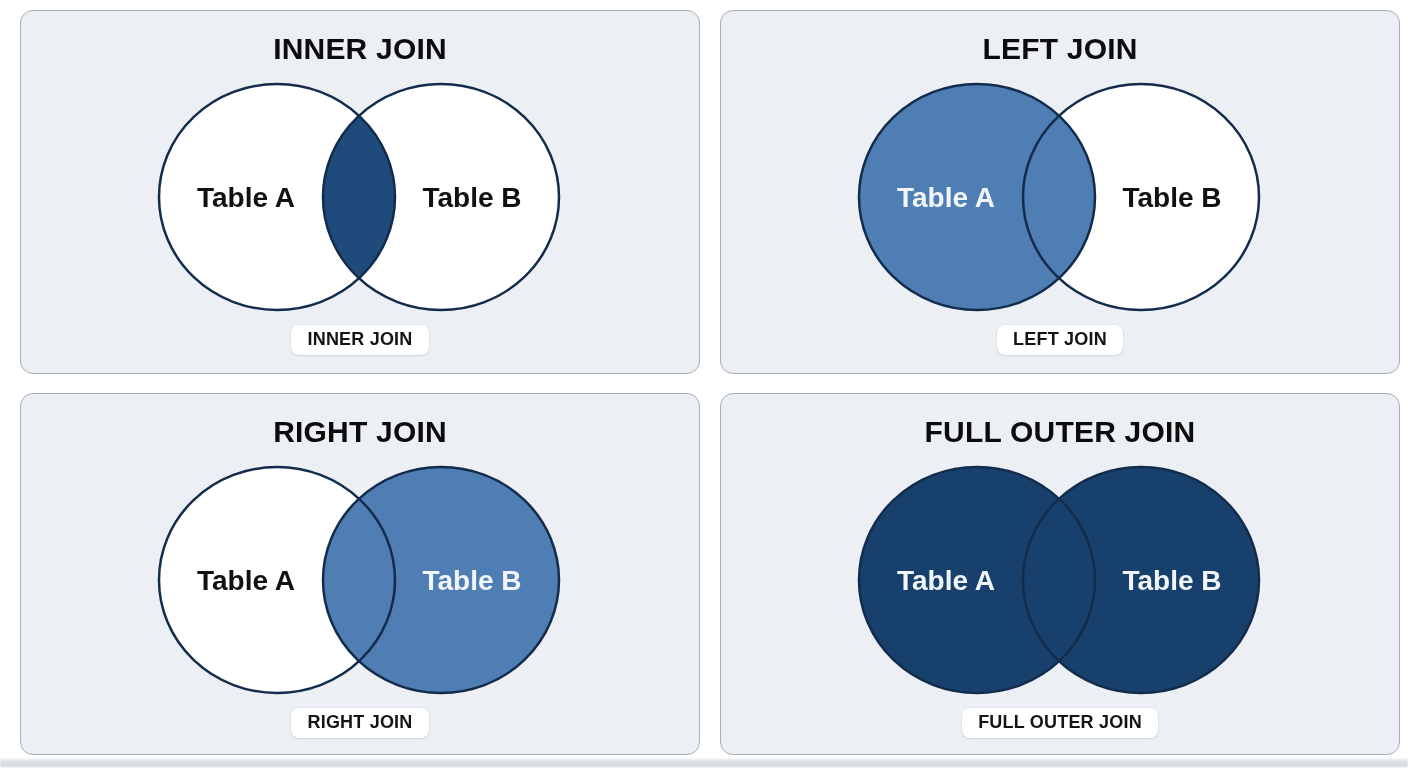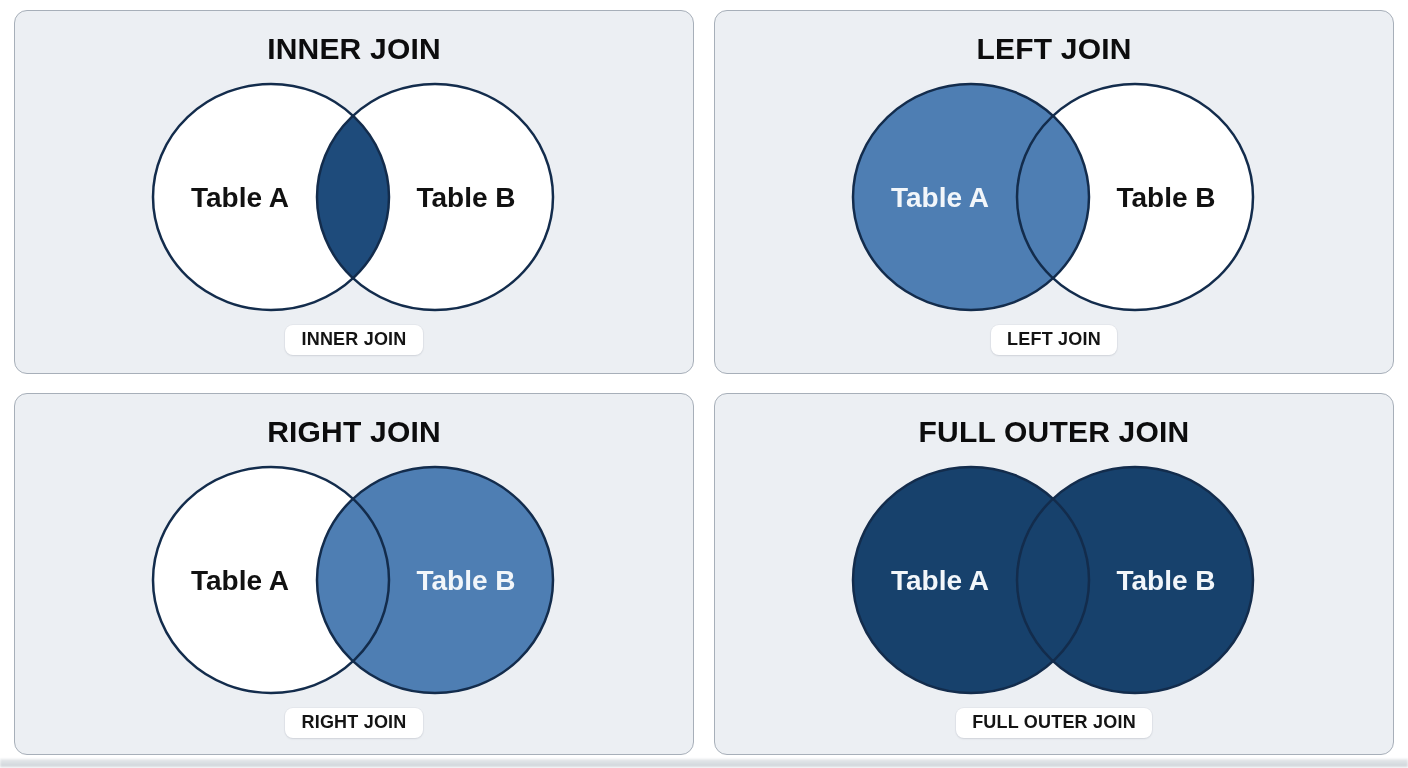--- a/index.html
+++ b/index.html
@@ -10,21 +10,21 @@
     background: #ffffff;
     font-family: "Liberation Sans", sans-serif;
     overflow: hidden;
   }
   .grid {
     display: grid;
     grid-template-columns: 680px 680px;
     grid-template-rows: 364px 362px;
     column-gap: 20px;
     row-gap: 19px;
-    padding: 10px 14px 0 14px;
+    padding: 10px 14px 0 20px;
     box-sizing: border-box;
   }
   .card {
     background: #eceff3;
     border: 1.5px solid #a7afb9;
     border-radius: 13px;
     box-sizing: border-box;
     display: flex;
     flex-direction: column;
     align-items: center;

